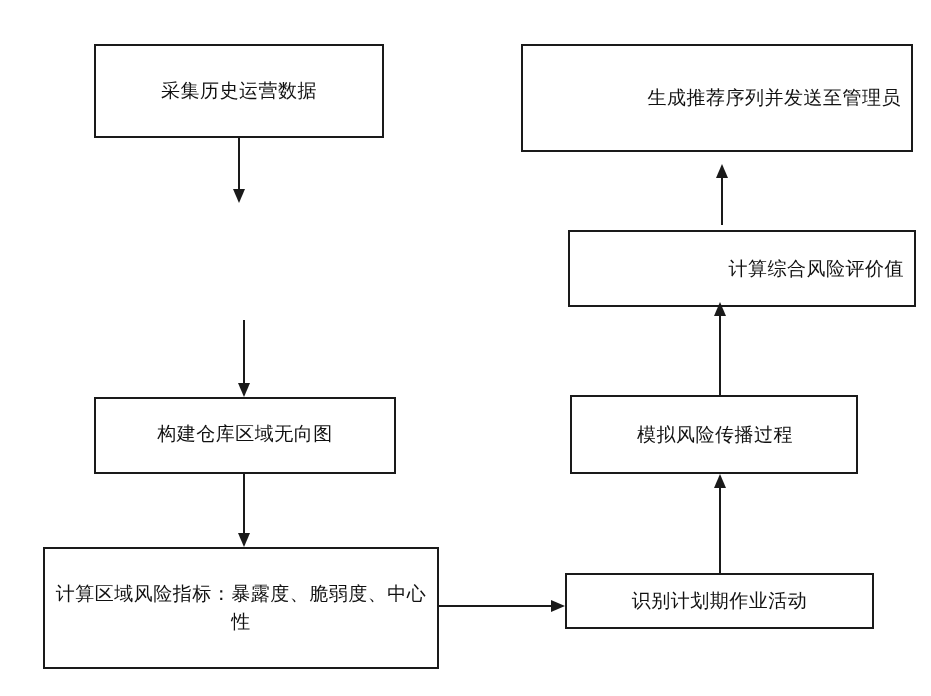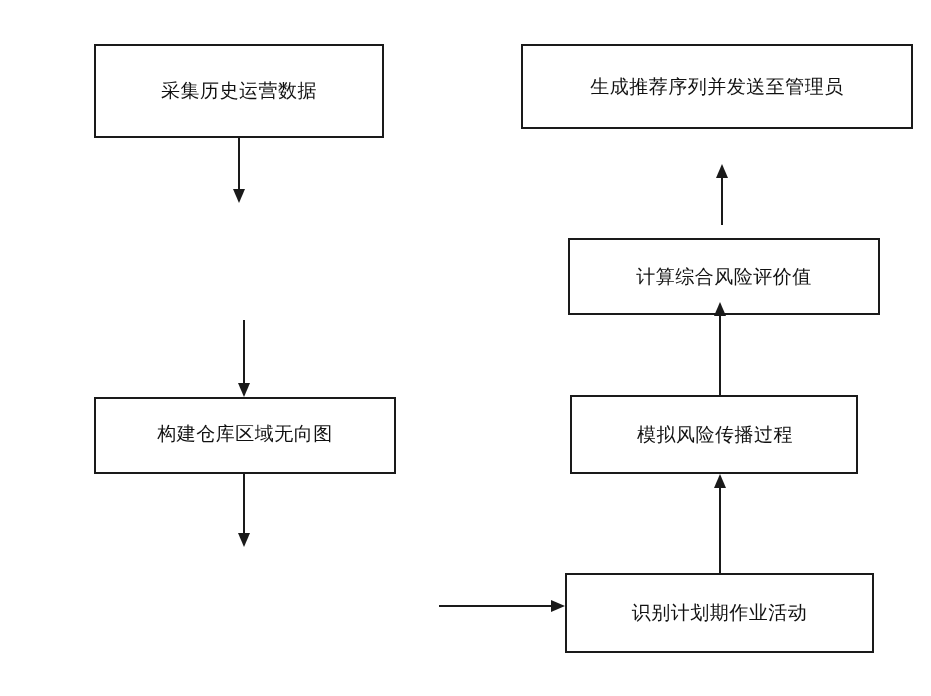--- a/index.html
+++ b/index.html
@@ -36,24 +36,24 @@
     letter-spacing: 0.5px;
     font-weight: 400;
     white-space: pre-wrap;
   }
   
   #node-collect-data      { left: 94px;  top: 44px;  width: 290px; height: 94px; }
   #node-analyze-features  { left: 46px;  top: 203px; width: 390px; height: 117px; }
   #node-build-graph       { left: 94px;  top: 397px; width: 302px; height: 77px; font-family: Liberation Mono, monospace; }
   #node-risk-indicators   { left: 43px;  top: 547px; width: 396px; height: 122px; }
   
-  #node-generate-sequence { left: 521px; top: 44px;  width: 392px; height: 85px; }
-  #node-comprehensive     { left: 568px; top: 238px; width: 312px; height: 77px; }
+  #node-generate-sequence { left: 521px; top: 44px;  width: 392px; height: 108px; justify-content: flex-end; }
+  #node-comprehensive     { left: 568px; top: 230px; width: 348px; height: 77px; justify-content: flex-end; }
   #node-simulate          { left: 570px; top: 395px; width: 288px; height: 79px; padding-left: 12px; }
-  #node-identify-tasks    { left: 565px; top: 573px; width: 309px; height: 80px; }
+  #node-identify-tasks    { left: 565px; top: 573px; width: 309px; height: 56px; }
 
   .edge {
     position: absolute;
     overflow: visible;
   }
   .edge svg { display: block; overflow: visible; }
   .edge-line {
     stroke: #1a1a1a;
     stroke-width: 2;
     fill: none;
@@ -67,20 +67,23 @@
 
   <div class="node" id="node-collect-data">
     <span class="node-label">采集历史运营数据</span>
   </div>
 
 
   <div class="node" id="node-build-graph">
     <span class="node-label">构建仓库区域无向图</span>
   </div>
 
+  <div class="node" id="node-risk-indicators">
+    <span class="node-label">计算区域风险指标：暴露度、脆弱度、中心性</span>
+  </div>
 
   <div class="node" id="node-identify-tasks">
     <span class="node-label">识别计划期作业活动</span>
   </div>
 
   <div class="node" id="node-simulate">
     <span class="node-label">模拟风险传播过程</span>
   </div>
 
   <div class="node" id="node-comprehensive">

